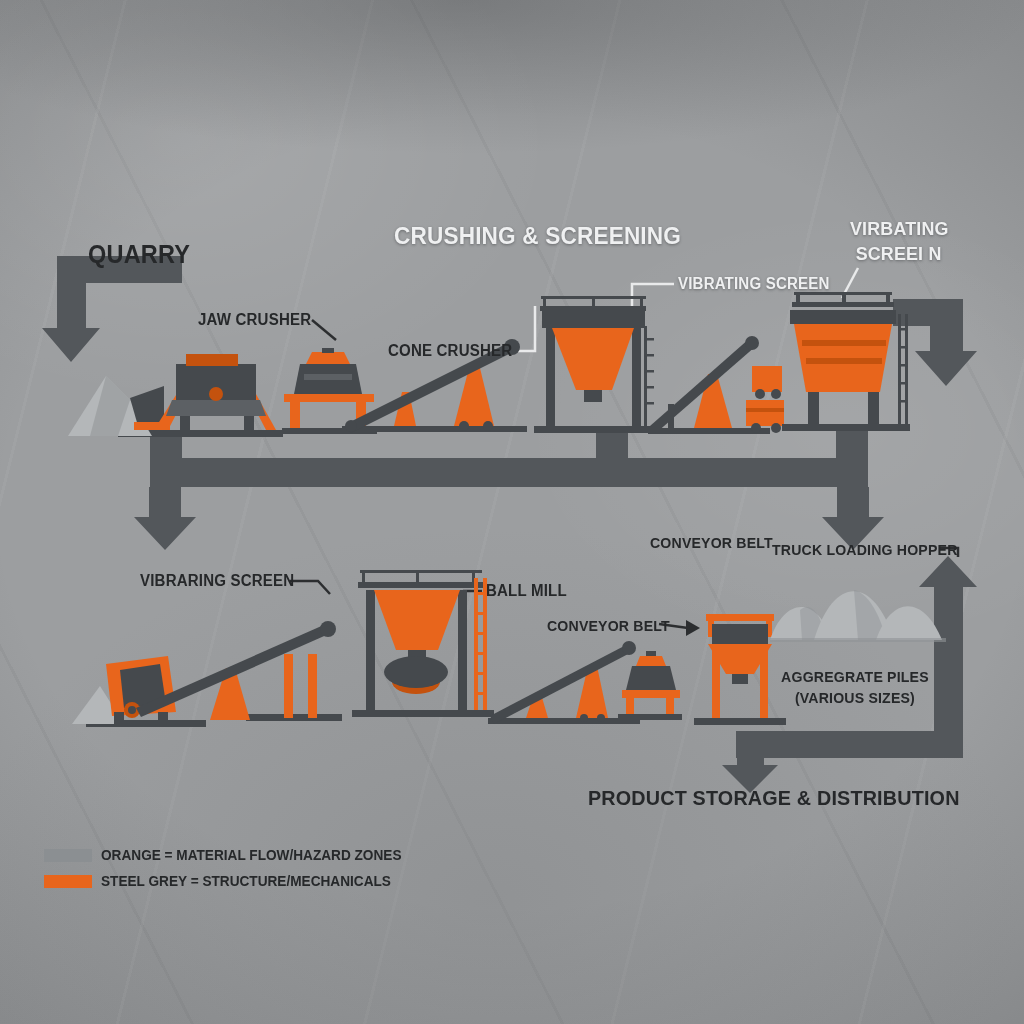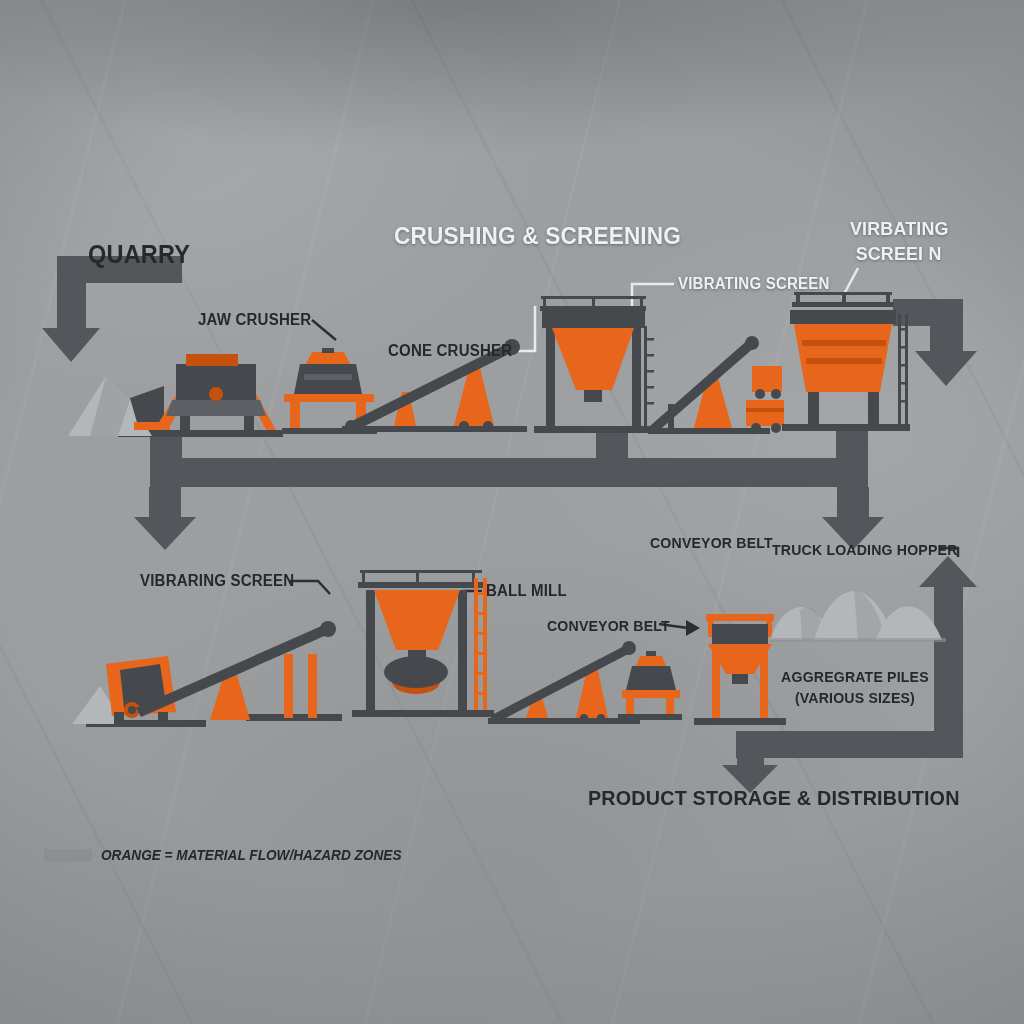--- a/index.html
+++ b/index.html
@@ -26,21 +26,21 @@
   .steel{fill:#45494d;}
   .steel-l{fill:#5c6064;}
   .grey-pile{fill:#b4b7b9;}
   .grey-pile-d{fill:#8f9396;}
   .lbl{position:absolute;font-weight:700;color:#26282a;white-space:nowrap;transform:scaleX(.94);transform-origin:left top;letter-spacing:.2px;}
   .lbl.white{color:#eff0f1;text-shadow:0 1px 3px rgba(38,40,42,.45);}
   .t25{font-size:25px;} .t24{font-size:24px;} .t21{font-size:21px;}
   .t19{font-size:19px;line-height:25px;} .t16{font-size:16px;} .t15{font-size:15px;line-height:21px;}
   .center{text-align:center;}
   .legend{position:absolute;left:44px;top:843px;}
-  .legend-row{display:flex;align-items:center;height:24px;margin-bottom:2px;font-style:italic;}
+  .legend-row{display:flex;align-items:center;height:24px;margin-bottom:2px;}
   .swatch{width:48px;height:13px;margin-right:9px;}
   .swatch-grey{background:#8b8f92;}
   .swatch-orange{background:#e8651c;}
   .legend-row .lbl-inline{font-weight:700;font-size:14.5px;color:#26282a;transform:scaleX(.94);transform-origin:left center;white-space:nowrap;}
 </style>
 </head>
 <body>
 
 <div class="stage">
 
@@ -274,15 +274,19 @@
     <span style="display:block;">(VARIOUS SIZES)</span>
   </div>
 
   <div class="lbl t21" style="left:588px;top:786px;">PRODUCT STORAGE &amp; DISTRIBUTION</div>
 
   <div class="legend">
     <div class="legend-row">
       <div class="swatch swatch-grey"></div>
       <div class="lbl-inline">ORANGE = MATERIAL FLOW/HAZARD ZONES</div>
     </div>
+    <div class="legend-row">
+      <div class="swatch swatch-orange"></div>
+      <div class="lbl-inline">STEEL GREY = STRUCTURE/MECHANICALS</div>
+    </div>
   </div>
 
 </div>
 
 </body></html>

